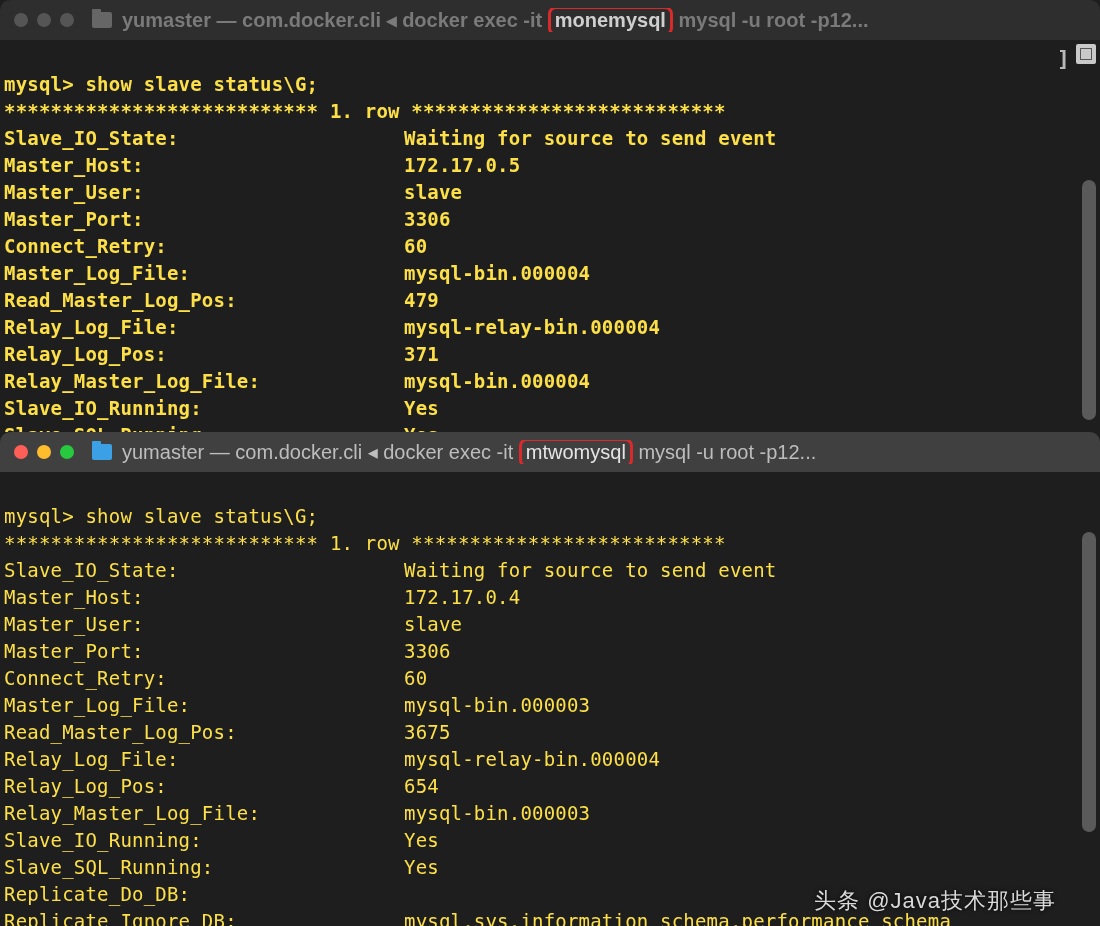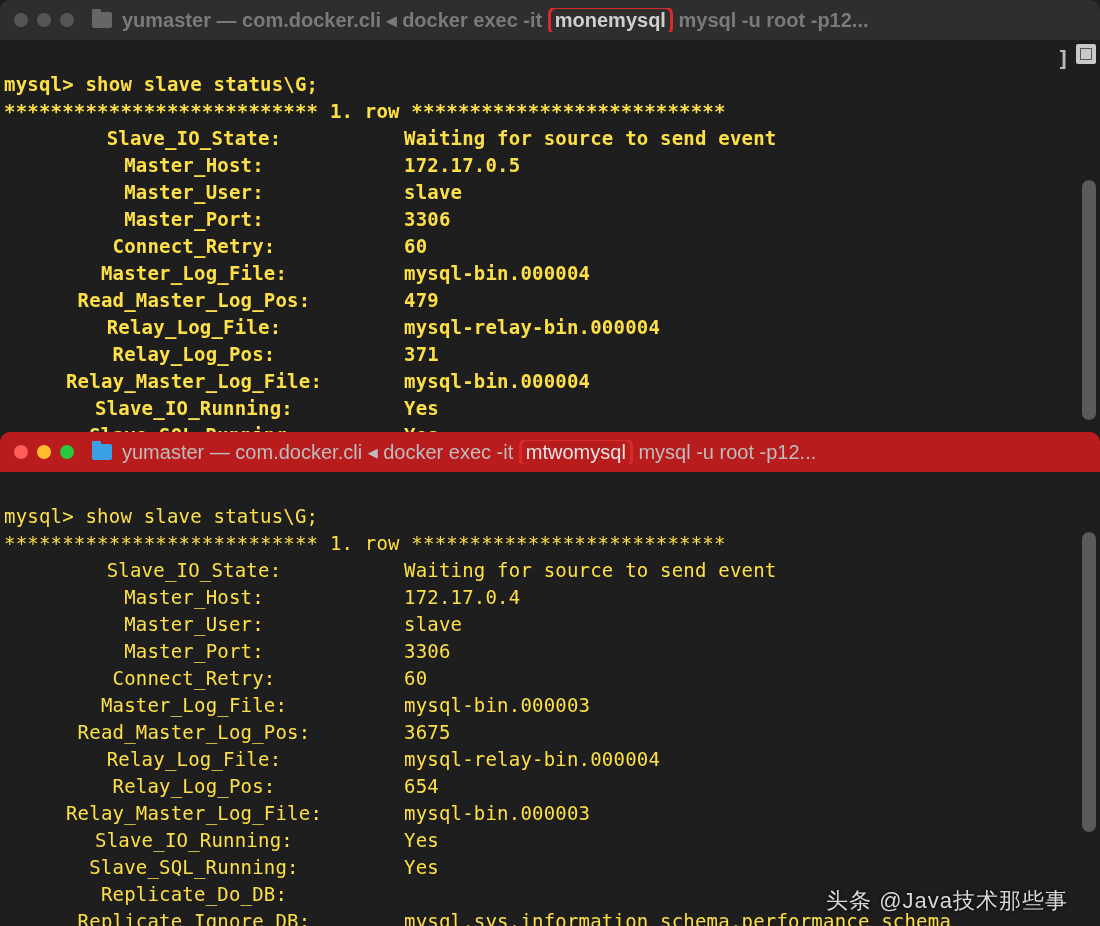--- a/index.html
+++ b/index.html
@@ -15,21 +15,21 @@
   }
 
   .window {
     position: relative;
     background: #1e1e1e;
   }
   .window.top { height: 432px; font-weight: bold; }
 
   .titlebar {
     height: 40px;
-    background: #b91c1c;
+    background: #404040;
     display: flex;
     align-items: center;
     padding: 0 14px;
     font-family: -apple-system, sans-serif;
     font-size: 20px;
     color: #a7a7a7;
     position: relative;
     border-top-left-radius: 10px;
     border-top-right-radius: 10px;
     overflow: hidden;
@@ -77,21 +77,21 @@
 
   .term {
     padding: 4px 4px 4px 4px;
     line-height: 27px;
     white-space: pre;
     color: #fde047;
     letter-spacing: 0.2px;
     position: relative;
   }
   .row { display: flex; }
-  .klabel { width: 400px; text-align: center; padding-right: 20px; }
+  .klabel { width: 400px; text-align: left; padding-right: 20px; }
   .kval   { flex: 1; }
 
   .lbracket {
     position: absolute;
     right: 30px;
     top: 46px;
     color: #b8b8b8;
     font-size: 22px;
   }
   .mini-icon {
@@ -111,21 +111,21 @@
     right: 4px;
     width: 14px;
     background: #5a5a5a;
     border-radius: 7px;
   }
   .window.top .scrollbar   { top: 180px; height: 240px; }
   .window.bottom .scrollbar{ top: 100px; height: 300px; }
 
   .watermark {
     position: absolute;
-    right: 32px;
+    right: 44px;
     bottom: 10px;
     font-family: sans-serif;
     font-size: 22px;
     color: #d9d9d9;
     text-shadow: 0 0 4px #000;
     letter-spacing: 1px;
   }
 </style>
 </head>
 <body>

